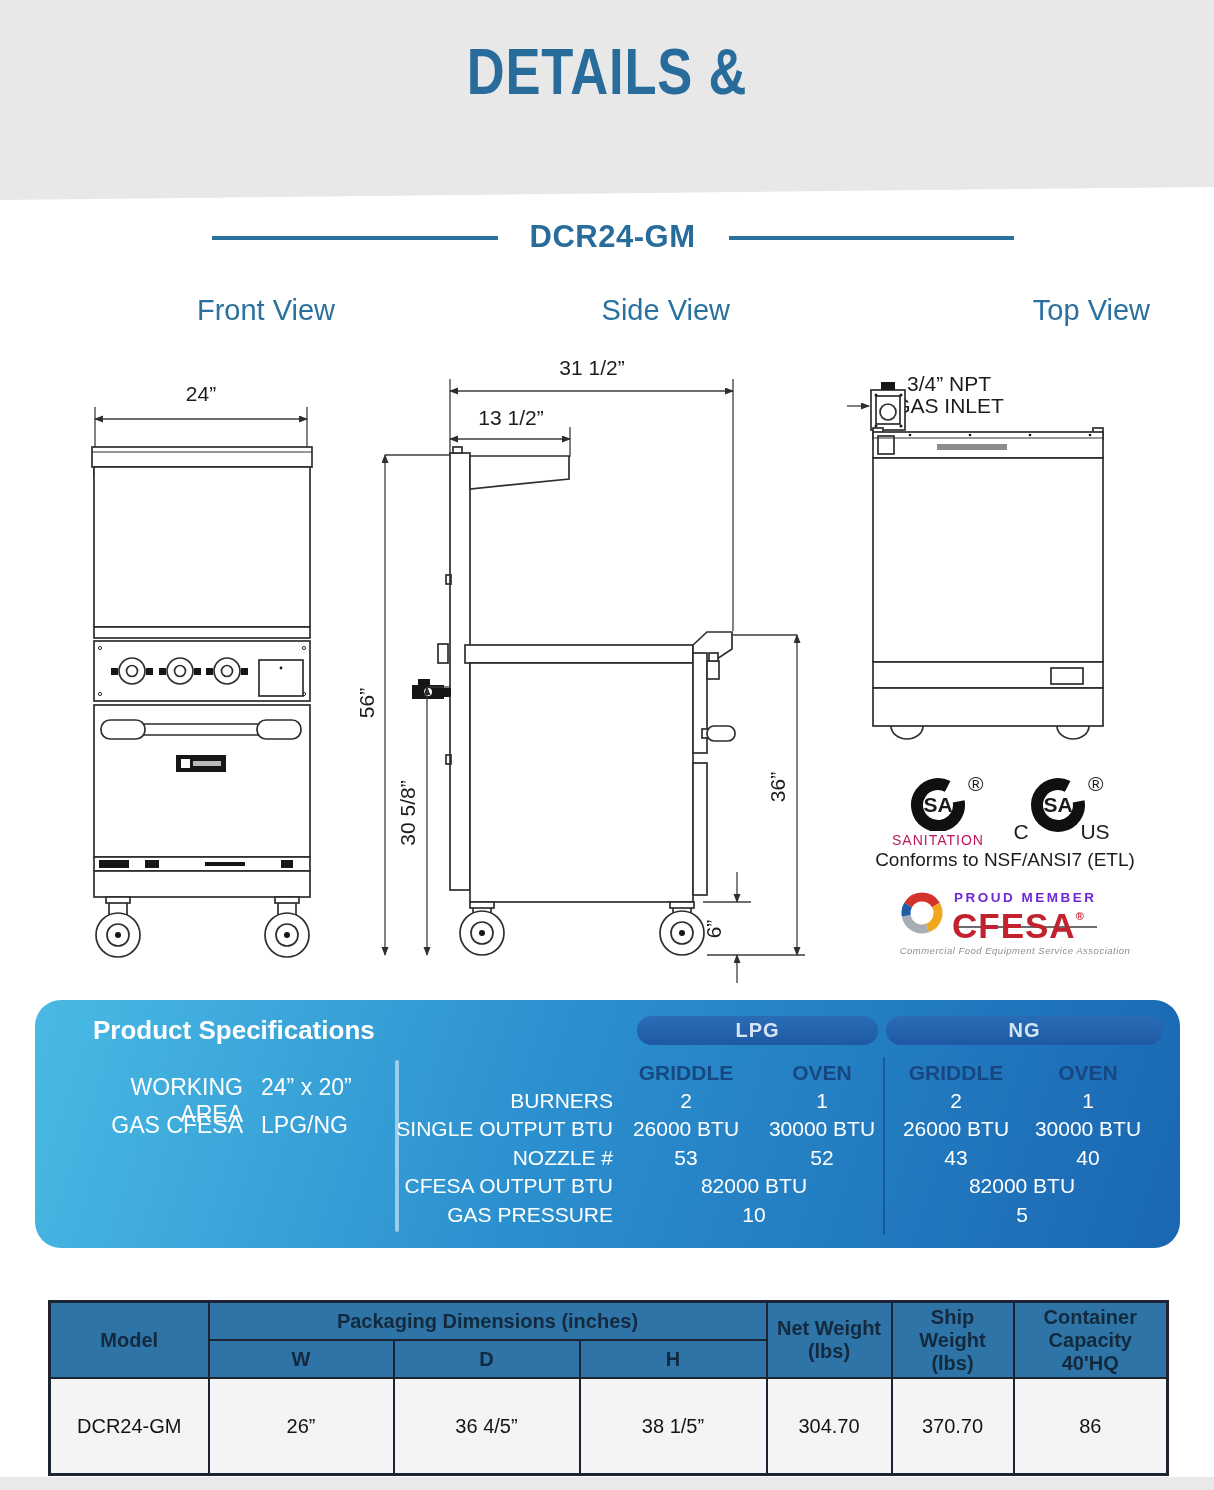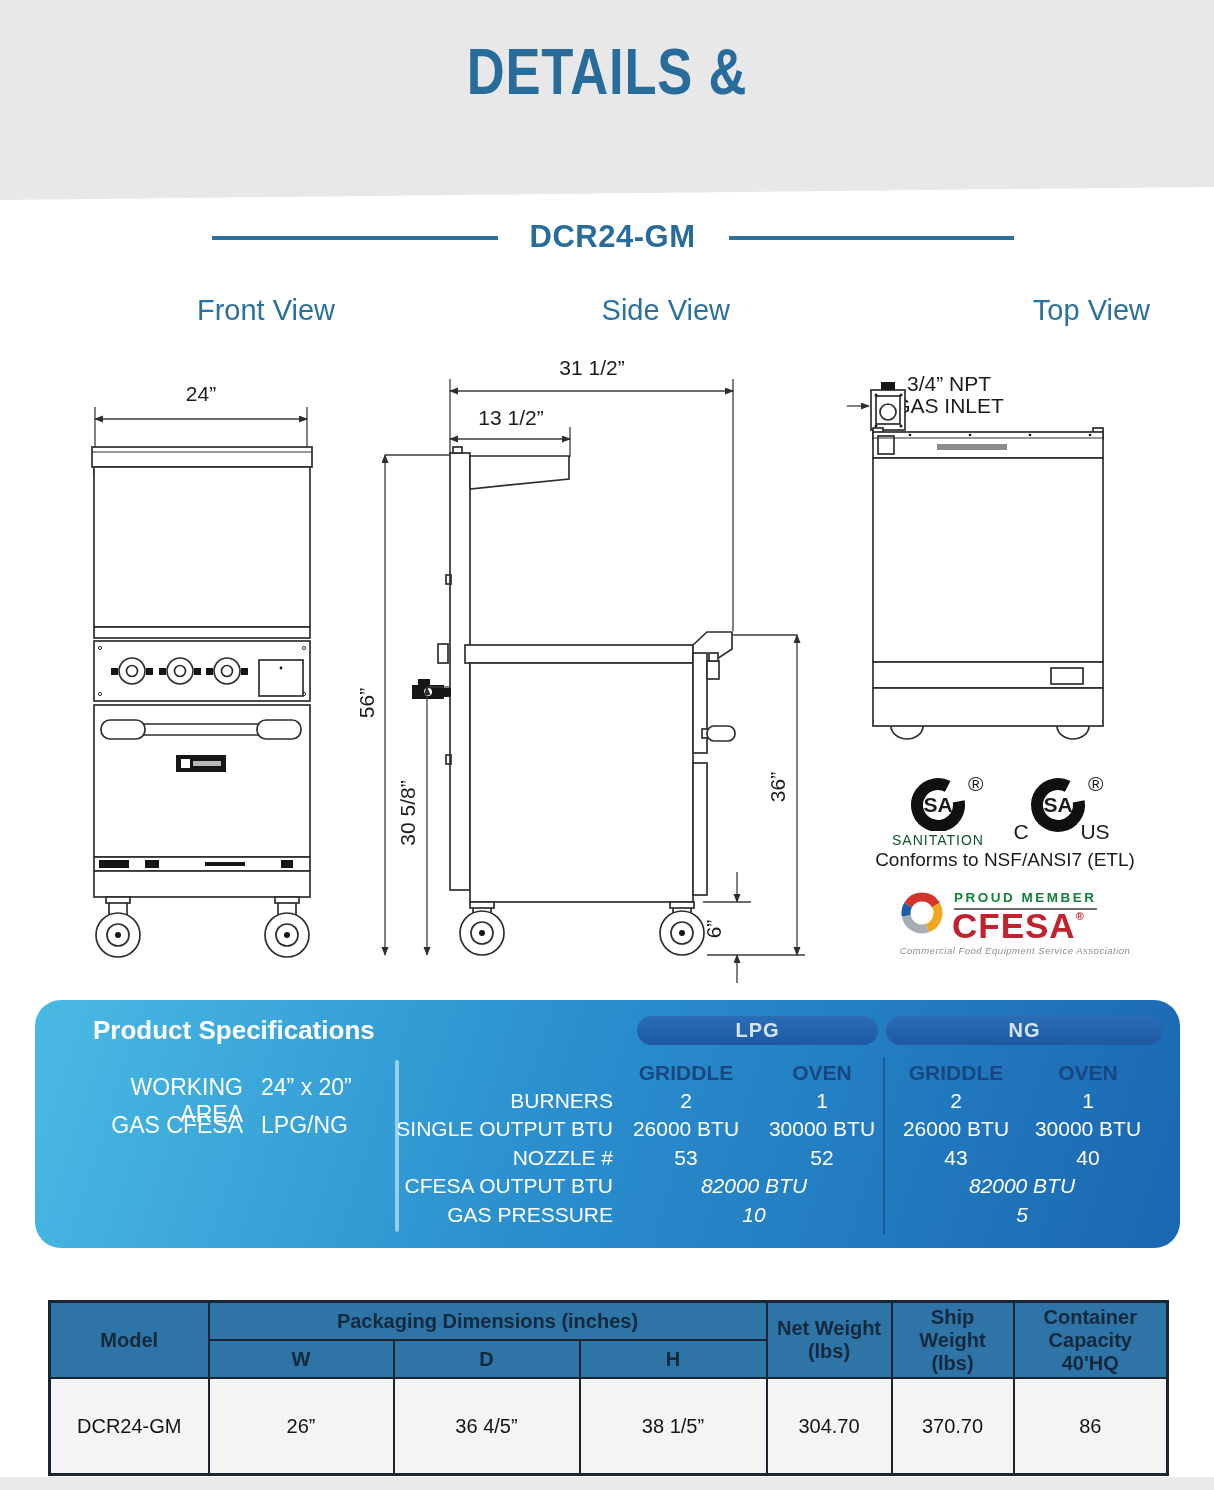--- a/index.html
+++ b/index.html
@@ -33,27 +33,27 @@
   .dw-top{left:845px;top:360px;}
   svg .ln{stroke:#2e2e2e;stroke-width:1.7;fill:none;}
   svg .lnw{stroke:#2e2e2e;stroke-width:1.7;fill:#ffffff;}
   svg .thin{stroke:#2e2e2e;stroke-width:1;fill:none;}
   svg .dim{stroke:#3d3d3d;stroke-width:1.3;fill:none;}
   svg .dark{fill:#161616;stroke:none;}
   svg text{font-family:"Liberation Sans","DejaVu Sans",sans-serif;fill:#1c1c1c;font-size:21px;}
 
   
   .csa-svg{position:absolute;}
-  .csa-label{position:absolute;text-align:center;font-size:14px;color:#14532d;letter-spacing:1px;}
+  .csa-label{position:absolute;text-align:center;font-size:14px;color:#be185d;letter-spacing:1px;}
   .conforms{position:absolute;left:870px;top:849px;width:270px;text-align:center;
             font-size:19px;color:#1b1b1b;}
   .cfesa{position:absolute;left:890px;top:882px;width:250px;height:78px;}
   .cfesa .swirl{position:absolute;left:6px;top:4px;}
-  .cfesa .pm{position:absolute;left:64px;top:8px;font-size:13.5px;font-weight:bold;color:#15803d;
-             letter-spacing:2.5px;border-bottom:2px solid #6c6c6c;padding-bottom:3px;}
+  .cfesa .pm{position:absolute;left:64px;top:8px;font-size:13.5px;font-weight:bold;color:#6d28d9;
+             letter-spacing:2.5px;border-bottom:2px solid #6c6c6c;padding-bottom:21px;}
   .cfesa .nm{position:absolute;left:62px;top:24px;font-size:35px;font-weight:bold;
              color:#c2222e;letter-spacing:1px;}
   .cfesa .nm sup{font-size:11px;vertical-align:18px;}
   .cfesa .tg{position:absolute;left:0;top:63px;width:100%;text-align:center;
              font-size:9.5px;font-style:italic;color:#8f8f8f;letter-spacing:.5px;}
 
   
   .spec-panel{position:absolute;left:35px;top:1000px;width:1145px;height:248px;border-radius:26px;
               background:linear-gradient(108deg,#49bae4 0%,#2b8fce 45%,#1a67b2 100%);color:#ffffff;}
   .sp-title{position:absolute;left:58px;top:15px;font-size:26px;font-weight:bold;}
@@ -62,21 +62,21 @@
   .sp-row-a{top:74px;} .sp-row-b{top:112px;}
   .sp-div1{position:absolute;left:360px;top:60px;width:4px;height:172px;border-radius:2px;
            background:rgba(255,255,255,.5);}
   .sp-div2{position:absolute;left:848px;top:57px;width:2px;height:178px;background:rgba(15,45,90,.4);}
   .sp-pill{position:absolute;top:16px;height:29px;border-radius:15px;display:flex;align-items:center;
            justify-content:center;background:linear-gradient(180deg,#2a6db6,#1e59a3);
            color:#d5e5f5;font-size:20px;font-weight:bold;letter-spacing:1px;}
   .pill-lpg{left:602px;width:241px;} .pill-ng{left:851px;width:277px;}
   .sp-rlabel{position:absolute;left:300px;width:278px;text-align:right;font-size:21px;}
   .sp-cell{position:absolute;width:130px;text-align:center;font-size:21px;}
-  .sp-wide{position:absolute;width:180px;text-align:center;font-size:21px;font-style:italic;}
+  .sp-wide{position:absolute;width:180px;text-align:center;font-size:21px;}
   .sp-colhead{color:rgba(23,68,126,.95);font-weight:bold;}
   .sp-r0{top:61px;} .sp-r1{top:89px;} .sp-r2{top:117px;} .sp-r3{top:146px;}
   .sp-r4{top:174px;} .sp-r5{top:203px;}
 
   
   .pack-table{position:absolute;left:48px;top:1300px;width:1118px;border-collapse:collapse;
               border:3px solid #1b2433;table-layout:fixed;}
   .pack-table th{background:#2e74a6;color:#13293d;font-size:20px;font-weight:bold;
                  border:2px solid #1b2433;white-space:pre-line;line-height:1.15;
                  height:32px;text-align:center;padding:2px 4px;}

